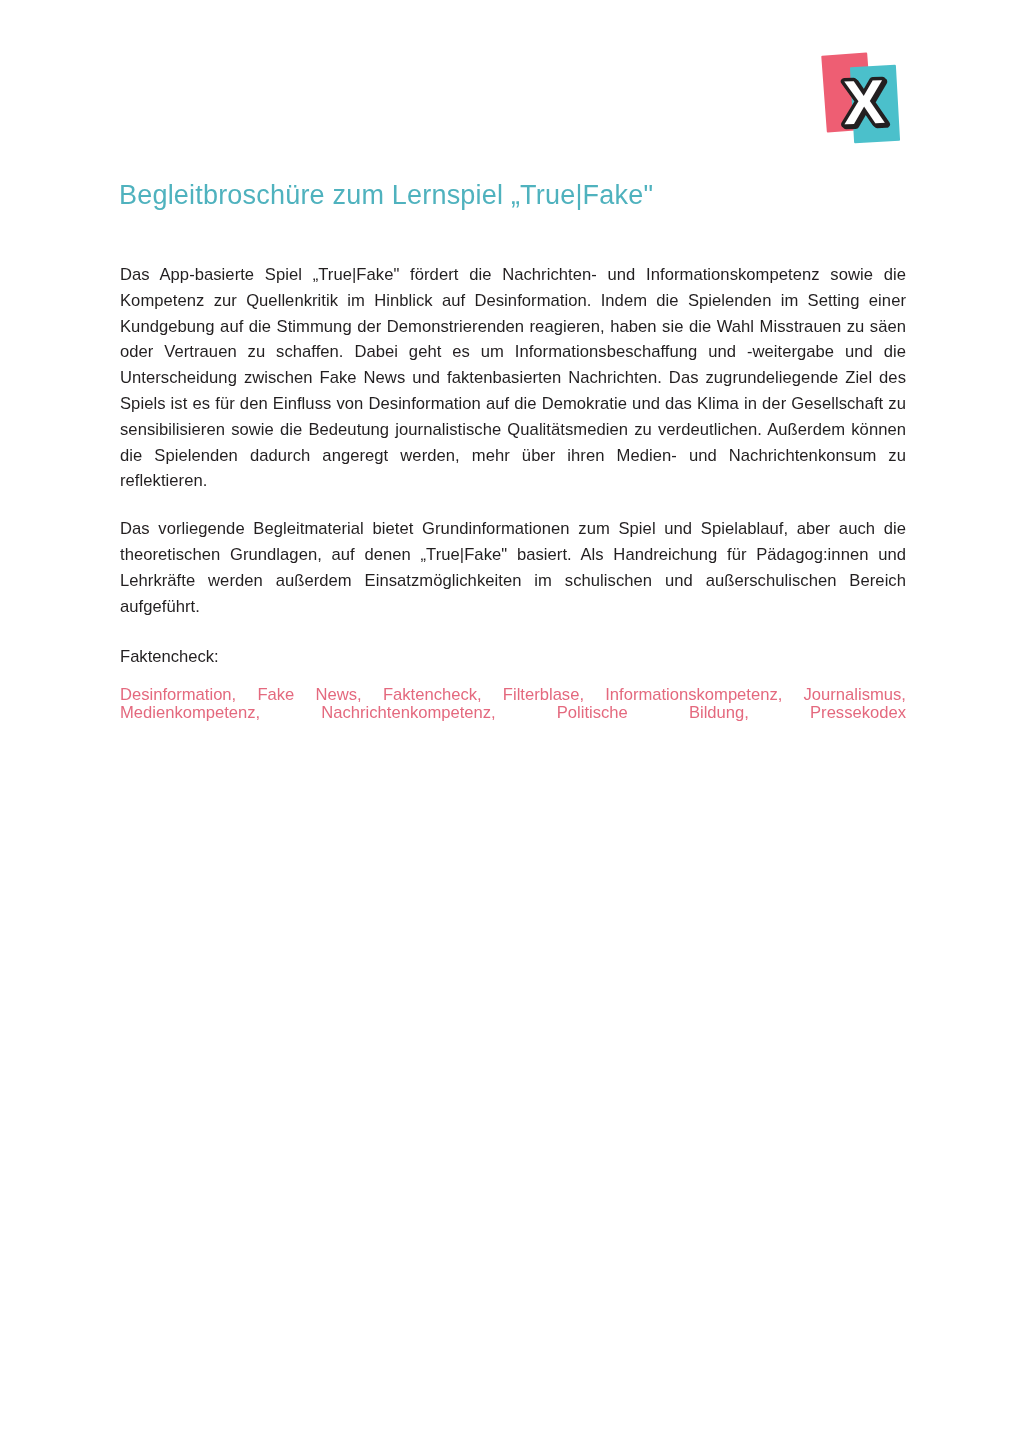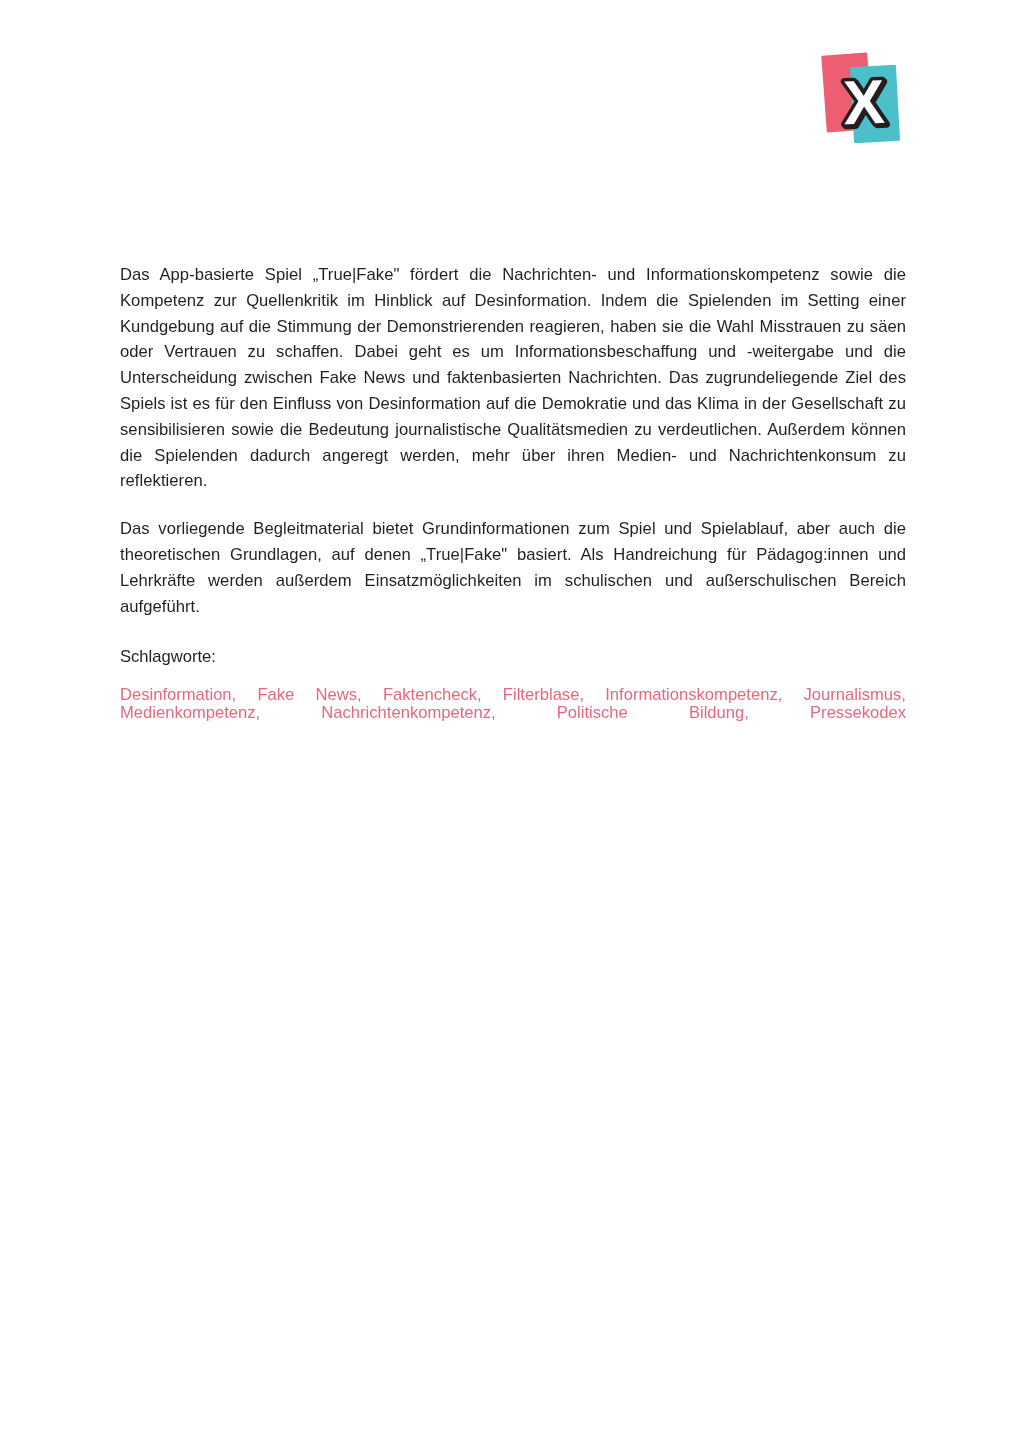--- a/index.html
+++ b/index.html
@@ -128,24 +128,25 @@
     <div class="logo-rect logo-rect-teal"></div>
     <svg class="logo-x" viewBox="0 0 104 104">
       <g transform="translate(52,58) rotate(-2)">
         <text x="1.5" y="1.5" text-anchor="middle" dominant-baseline="central" font-family="Liberation Sans, sans-serif" font-size="62" font-weight="700" fill="none" stroke="#231f20" stroke-width="7" stroke-linejoin="round">X</text>
         <text x="0" y="0" text-anchor="middle" dominant-baseline="central" font-family="Liberation Sans, sans-serif" font-size="62" font-weight="700" fill="none" stroke="#231f20" stroke-width="7" stroke-linejoin="round">X</text>
         <text x="0" y="0" text-anchor="middle" dominant-baseline="central" font-family="Liberation Sans, sans-serif" font-size="62" font-weight="700" fill="#FFFFFF">X</text>
       </g>
     </svg>
   </div>
 
+  <h1 class="title">Begleitbroschüre zum Lernspiel „True|Fake"</h1>
 
   <div class="content">
     <p class="para">Das App-basierte Spiel „True|Fake" fördert die Nachrichten- und Informationskompetenz sowie die Kompetenz zur Quellenkritik im Hinblick auf Desinformation. Indem die Spielenden im Setting einer Kundgebung auf die Stimmung der Demonstrierenden reagieren, haben sie die Wahl Misstrauen zu säen oder Vertrauen zu schaffen. Dabei geht es um Informationsbeschaffung und -weitergabe und die Unterscheidung zwischen Fake News und faktenbasierten Nachrichten. Das zugrundeliegende Ziel des Spiels ist es für den Einfluss von Desinformation auf die Demokratie und das Klima in der Gesellschaft zu sensibilisieren sowie die Bedeutung journalistische Qualitätsmedien zu verdeutlichen. Außerdem können die Spielenden dadurch angeregt werden, mehr über ihren Medien- und Nachrichtenkonsum zu reflektieren.</p>
     <p class="para">Das vorliegende Begleitmaterial bietet Grundinformationen zum Spiel und Spielablauf, aber auch die theoretischen Grundlagen, auf denen „True|Fake" basiert. Als Handreichung für Pädagog:innen und Lehrkräfte werden außerdem Einsatzmöglichkeiten im schulischen und außerschulischen Bereich aufgeführt.</p>
   </div>
 
   <div class="keywords-block">
-    <p class="keywords-label">Schlagworte:</p>
+    <p class="keywords-label">Faktencheck:</p>
     <p class="keywords-list"><span class="kw">Desinformation,</span> <span class="kw">Fake News,</span> <span class="kw">Faktencheck,</span> <span class="kw">Filterblase,</span> <span class="kw">Informationskompetenz,</span> <span class="kw">Journalismus,</span> <span class="kw">Medienkompetenz,</span> <span class="kw">Nachrichtenkompetenz,</span> <span class="kw">Politische Bildung,</span> <span class="kw">Pressekodex</span></p>
   </div>
 
 </div>
 
 </body></html>

